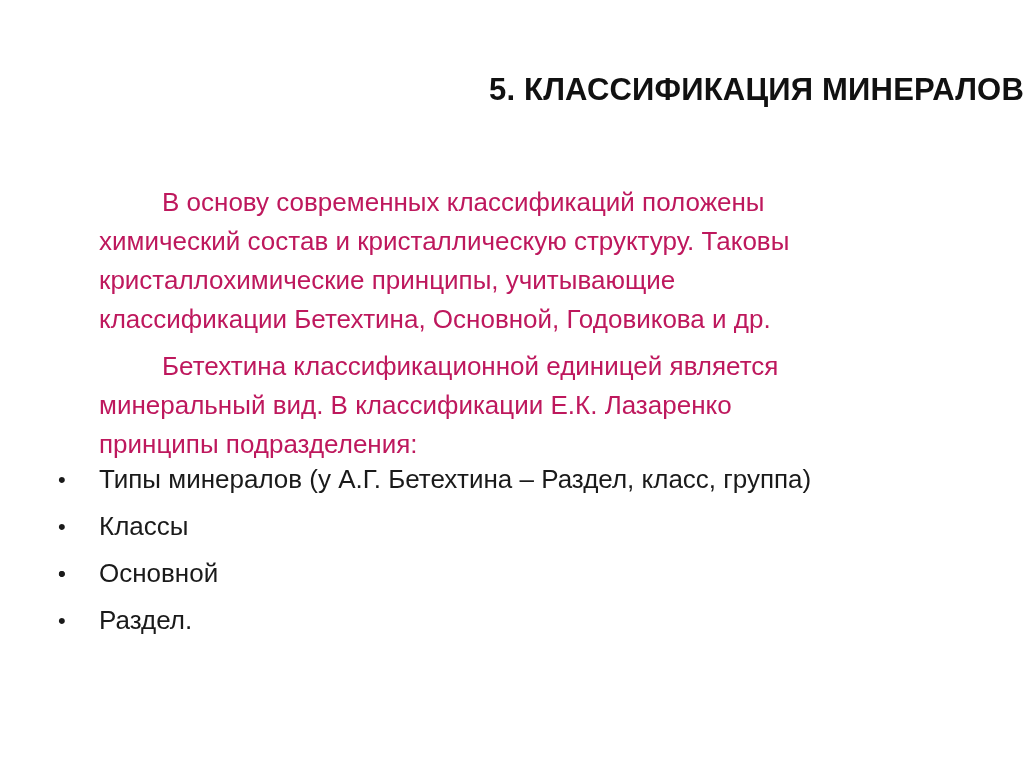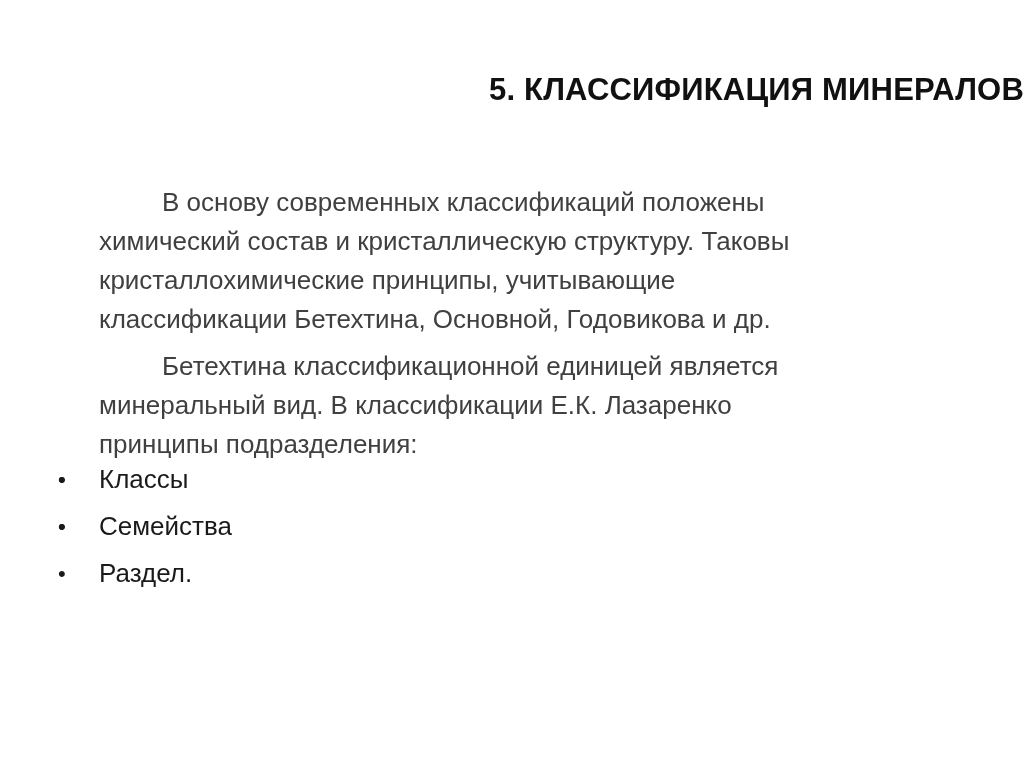--- a/index.html
+++ b/index.html
@@ -34,21 +34,21 @@
       color: #111;
       margin-top: 6px;
     }
     .body {
       position: absolute;
       left: 99px;
       top: 183px;
       width: 860px;
       font-size: 26px;
       line-height: 39px;
-      color: #404040;
+      color: #be185d;
     }
     .para {
       margin: 0 0 8px 0;
     }
     .para .line {
       display: block;
       white-space: nowrap;
     }
     .para .line.indent {
       padding-left: 63px;
@@ -91,30 +91,31 @@
     <p class="para">
       <span class="line indent">Бетехтина  классификационной единицей является</span>
       <span class="line">минеральный вид. В классификации Е.К. Лазаренко</span>
       <span class="line">принципы подразделения:</span>
     </p>
   </div>
 
   <ul class="bullets">
     <li>
       <span class="dot">•</span>
+      <span>Типы минералов (у А.Г. Бетехтина – Раздел, класс, группа)</span>
     </li>
     <li>
       <span class="dot">•</span>
       <span>Классы</span>
     </li>
     <li>
       <span class="dot">•</span>
     </li>
     <li>
       <span class="dot">•</span>
-      <span>Семейства</span>
+      <span>Основной</span>
     </li>
     <li>
       <span class="dot">•</span>
       <span>Раздел.</span>
     </li>
   </ul>
 </div>
 
 </body></html>

